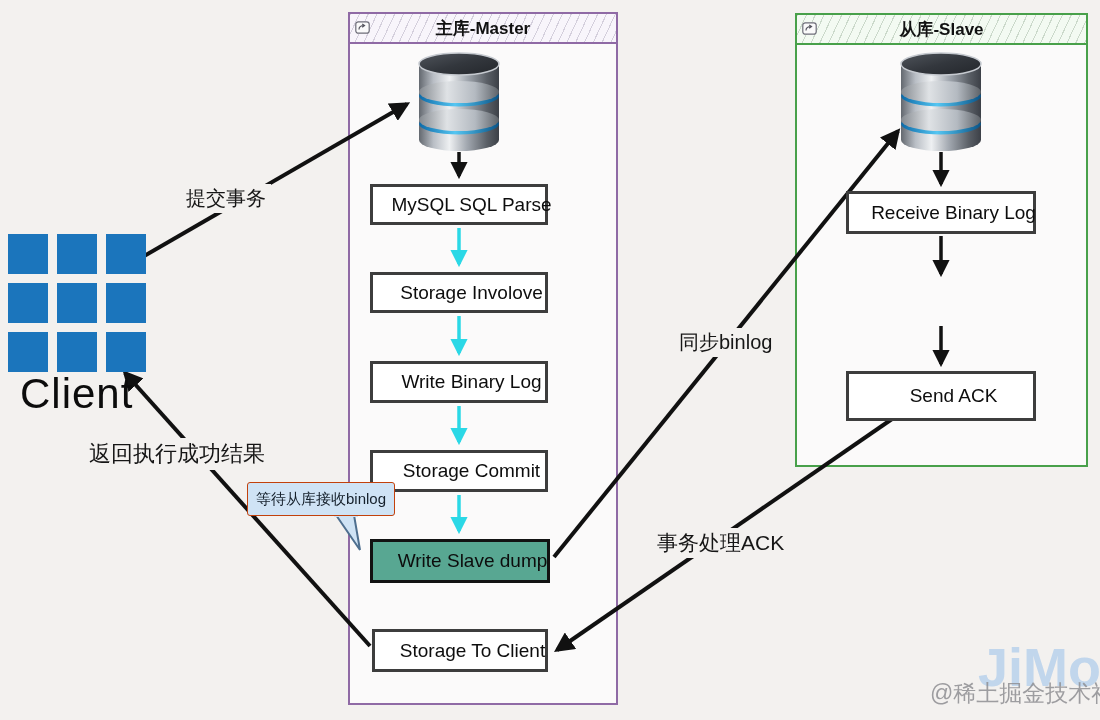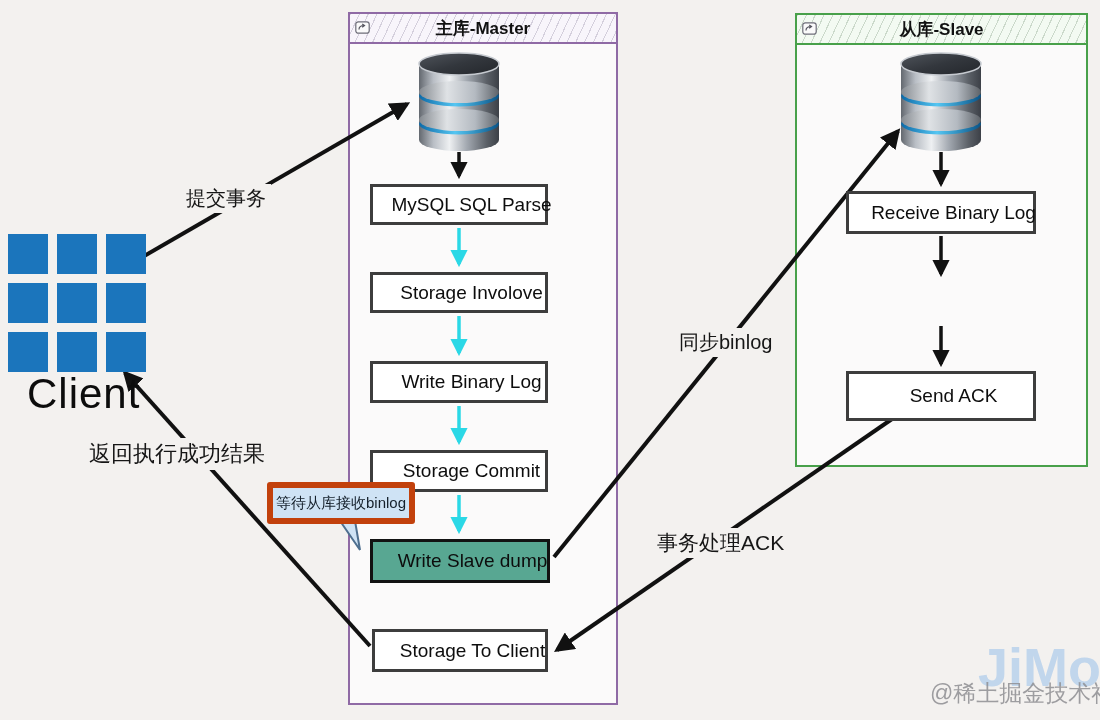--- a/index.html
+++ b/index.html
@@ -20,30 +20,30 @@
 
   
   .node{position:absolute;background:#ffffff;border:3px solid #3d3d3d;box-sizing:border-box;
     display:flex;align-items:center;justify-content:center;font-size:19px;color:#0d0d0d;z-index:3;white-space:nowrap;padding-left:25px;}
   .node.green{background:#58a792;border-color:#121212;}
 
   
   .client-grid{position:absolute;left:8px;top:234px;width:138px;display:grid;
     grid-template-columns:repeat(3,40px);grid-auto-rows:40px;gap:9px;z-index:3;}
   .client-grid .sq{background:#1b75bc;}
-  .client-label{position:absolute;left:27px;top:370px;font-size:42px;color:#0c0c0c;z-index:3;letter-spacing:1px;}
+  .client-label{position:absolute;left:20px;top:370px;font-size:42px;color:#0c0c0c;z-index:3;letter-spacing:1px;}
 
   
   .edge-label{position:absolute;background:#f3f1ef;color:#161616;font-size:20px;
     padding:1px 5px;white-space:nowrap;z-index:3;}
 
   
-  .callout{position:absolute;left:247px;top:482px;width:148px;height:42px;background:#cfe3f5;
-    border:6px solid #c2410c;border-radius:3px;display:flex;align-items:center;justify-content:center;
-    font-size:15px;color:#15202b;z-index:5;box-sizing:border-box;white-space:nowrap;margin-left:20px;}
+  .callout{position:absolute;left:247px;top:482px;width:148px;height:34px;background:#cfe3f5;
+    border:1px solid #c2410c;border-radius:3px;display:flex;align-items:center;justify-content:center;
+    font-size:15px;color:#15202b;z-index:5;box-sizing:border-box;white-space:nowrap;}
   .callout-tail{position:absolute;left:320px;top:514px;z-index:4;}
 
   
   .wires{position:absolute;left:0;top:0;z-index:2;pointer-events:none;}
   .dbsvg{position:absolute;z-index:3;}
 
   
   .wm-brand{position:absolute;left:978px;top:636px;font-size:54px;font-weight:bold;
     color:#b9d2ec;opacity:.85;z-index:6;white-space:nowrap;}
   .wm-handle{position:absolute;left:930px;top:678px;font-size:23px;color:#8f8f93;opacity:.85;z-index:7;white-space:nowrap;}

